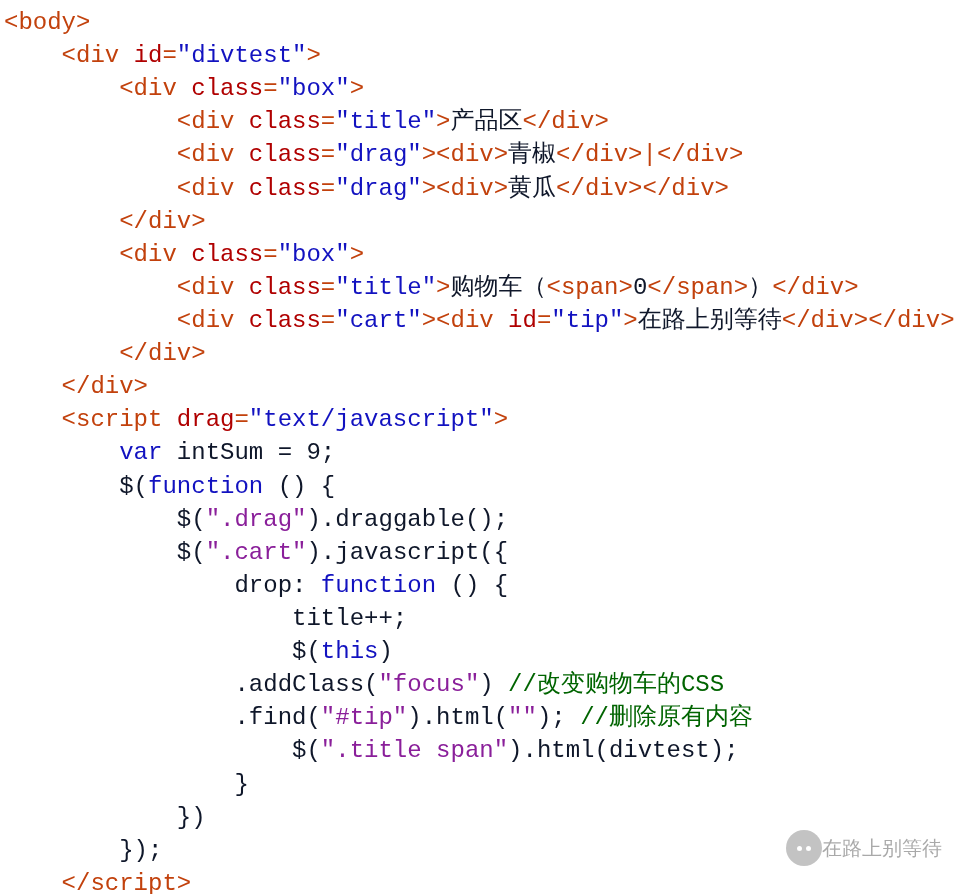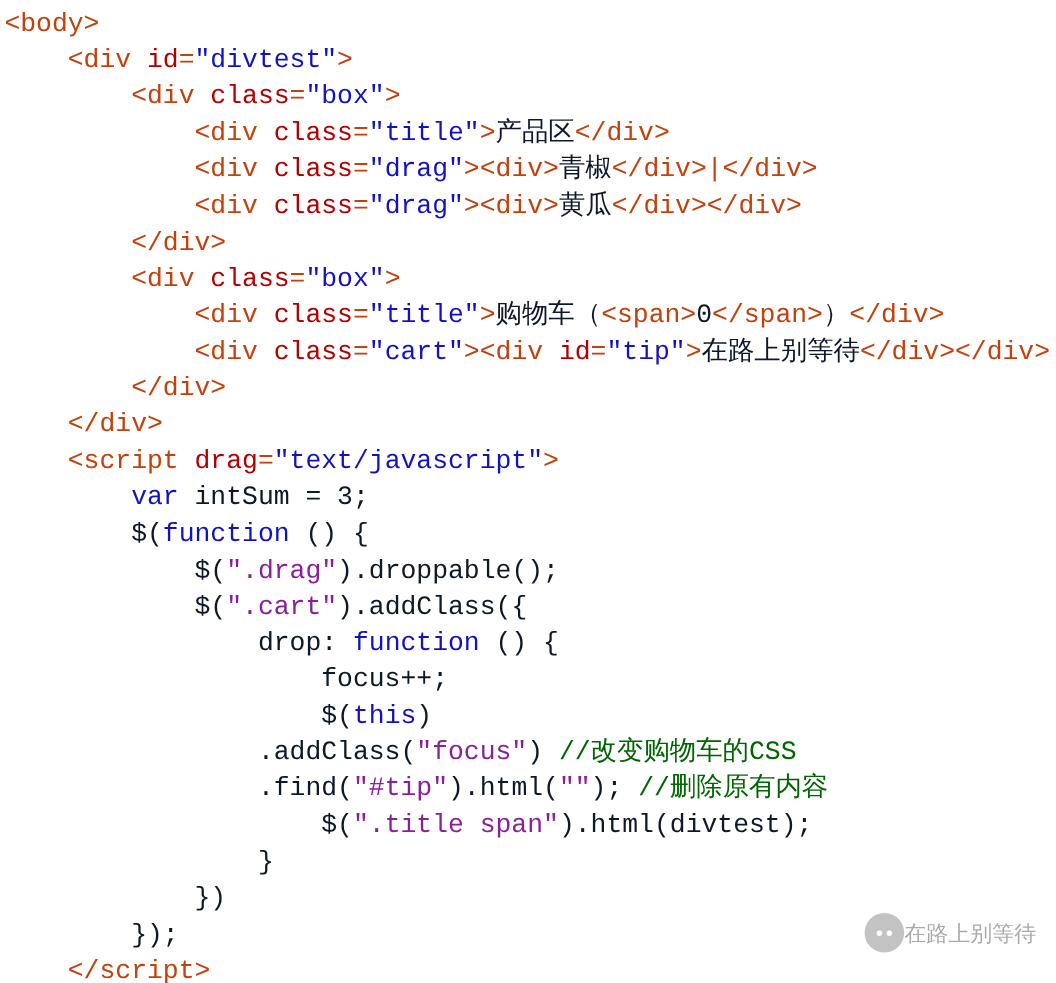--- a/index.html
+++ b/index.html
@@ -64,26 +64,26 @@
 <span class="tag">            &lt;div </span><span class="attr">class</span><span class="tag">=</span><span class="val">"title"</span><span class="tag">&gt;</span><span class="text">产品区</span><span class="tag">&lt;/div&gt;</span>
 <span class="tag">            &lt;div </span><span class="attr">class</span><span class="tag">=</span><span class="val">"drag"</span><span class="tag">&gt;&lt;div&gt;</span><span class="text">青椒</span><span class="tag">&lt;/div&gt;|&lt;/div&gt;</span>
 <span class="tag">            &lt;div </span><span class="attr">class</span><span class="tag">=</span><span class="val">"drag"</span><span class="tag">&gt;&lt;div&gt;</span><span class="text">黄瓜</span><span class="tag">&lt;/div&gt;&lt;/div&gt;</span>
 <span class="tag">        &lt;/div&gt;</span>
 <span class="tag">        &lt;div </span><span class="attr">class</span><span class="tag">=</span><span class="val">"box"</span><span class="tag">&gt;</span>
 <span class="tag">            &lt;div </span><span class="attr">class</span><span class="tag">=</span><span class="val">"title"</span><span class="tag">&gt;</span><span class="text">购物车（</span><span class="tag">&lt;span&gt;</span><span class="text">0</span><span class="tag">&lt;/span&gt;</span><span class="text">）</span><span class="tag">&lt;/div&gt;</span>
 <span class="tag">            &lt;div </span><span class="attr">class</span><span class="tag">=</span><span class="val">"cart"</span><span class="tag">&gt;&lt;div </span><span class="attr">id</span><span class="tag">=</span><span class="val">"tip"</span><span class="tag">&gt;</span><span class="text">在路上别等待</span><span class="tag">&lt;/div&gt;&lt;/div&gt;</span>
 <span class="tag">        &lt;/div&gt;</span>
 <span class="tag">    &lt;/div&gt;</span>
 <span class="tag">    &lt;script </span><span class="attr">drag</span><span class="tag">=</span><span class="val">"text/javascript"</span><span class="tag">&gt;</span>
-<span class="text">        </span><span class="kw">var</span><span class="text"> intSum = 3;</span>
+<span class="text">        </span><span class="kw">var</span><span class="text"> intSum = 9;</span>
 <span class="text">        $(</span><span class="kw">function</span><span class="text"> () {</span>
-<span class="text">            $(</span><span class="sel">".drag"</span><span class="text">).droppable();</span>
-<span class="text">            $(</span><span class="sel">".cart"</span><span class="text">).addClass({</span>
+<span class="text">            $(</span><span class="sel">".drag"</span><span class="text">).draggable();</span>
+<span class="text">            $(</span><span class="sel">".cart"</span><span class="text">).javascript({</span>
 <span class="text">                drop: </span><span class="kw">function</span><span class="text"> () {</span>
-<span class="text">                    focus++;</span>
+<span class="text">                    title++;</span>
 <span class="text">                    $(</span><span class="kw">this</span><span class="text">)</span>
 <span class="text">                .addClass(</span><span class="sel">"focus"</span><span class="text">) </span><span class="cmt">//改变购物车的CSS</span>
 <span class="text">                .find(</span><span class="sel">"#tip"</span><span class="text">).html(</span><span class="sel">""</span><span class="text">); </span><span class="cmt">//删除原有内容</span>
 <span class="text">                    $(</span><span class="sel">".title span"</span><span class="text">).html(divtest);</span>
 <span class="text">                }</span>
 <span class="text">            })</span>
 <span class="text">        });</span>
 <span class="tag">    &lt;/script&gt;</span>
 
 </pre>

